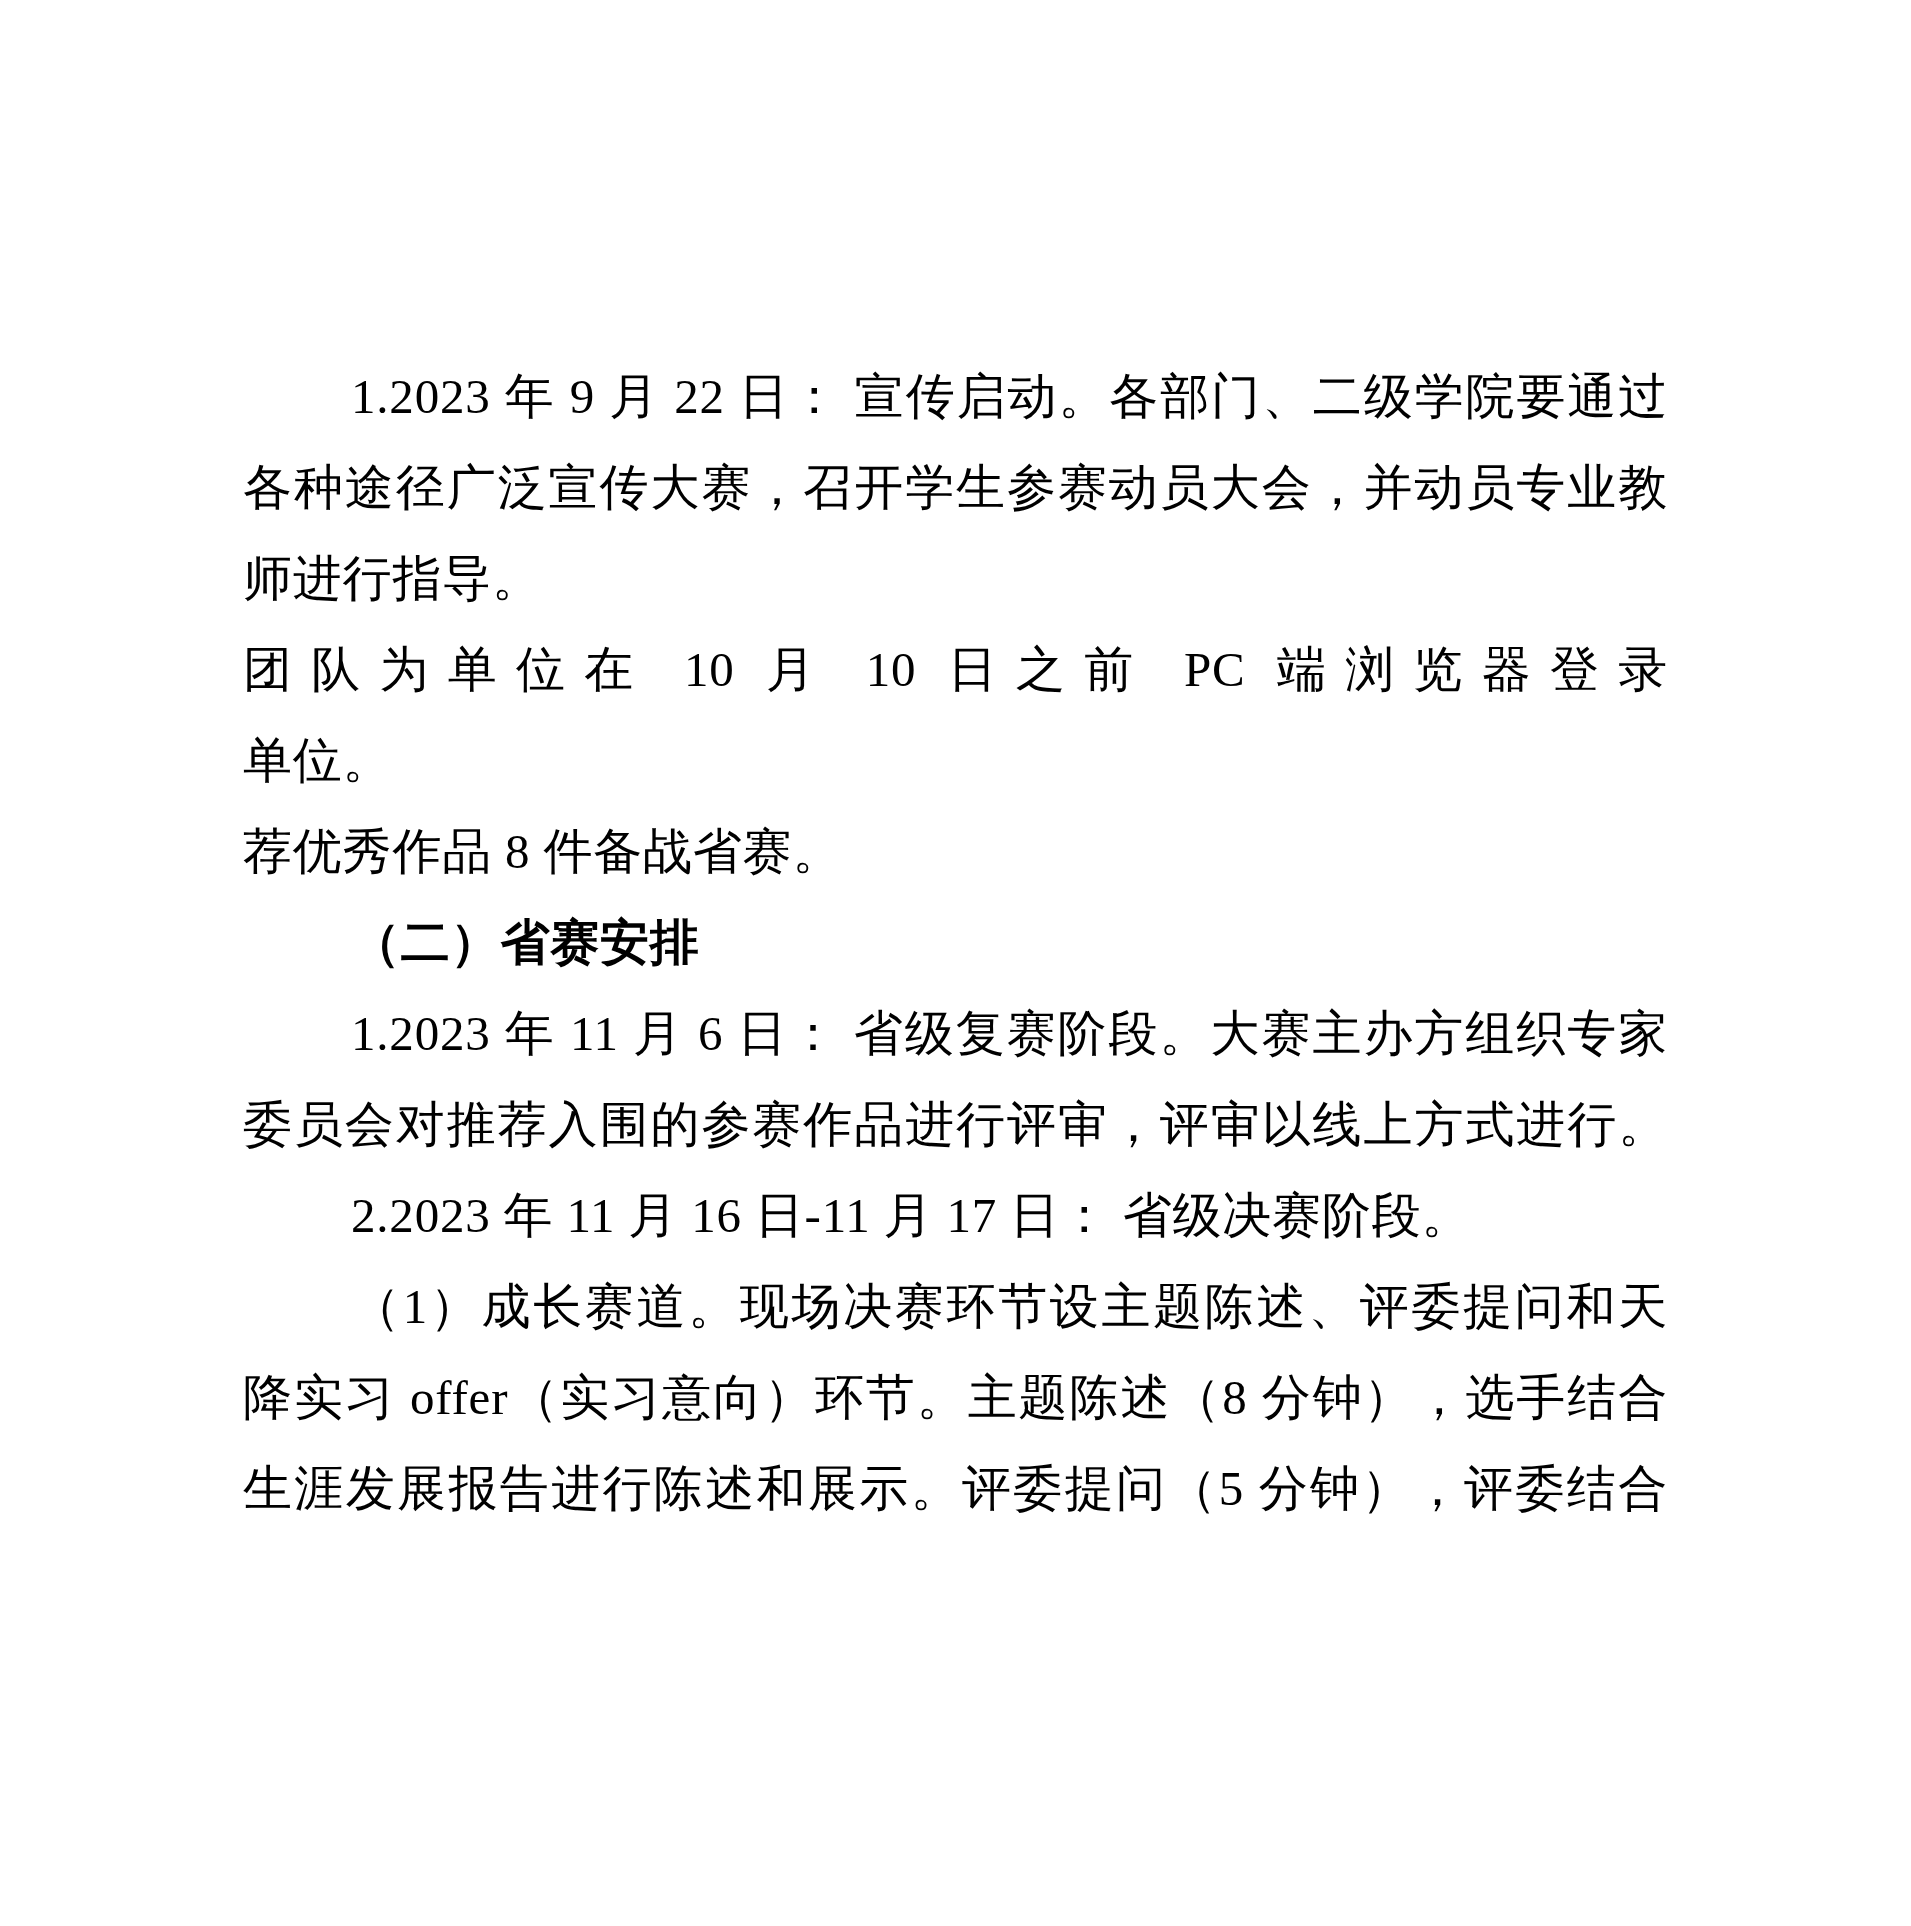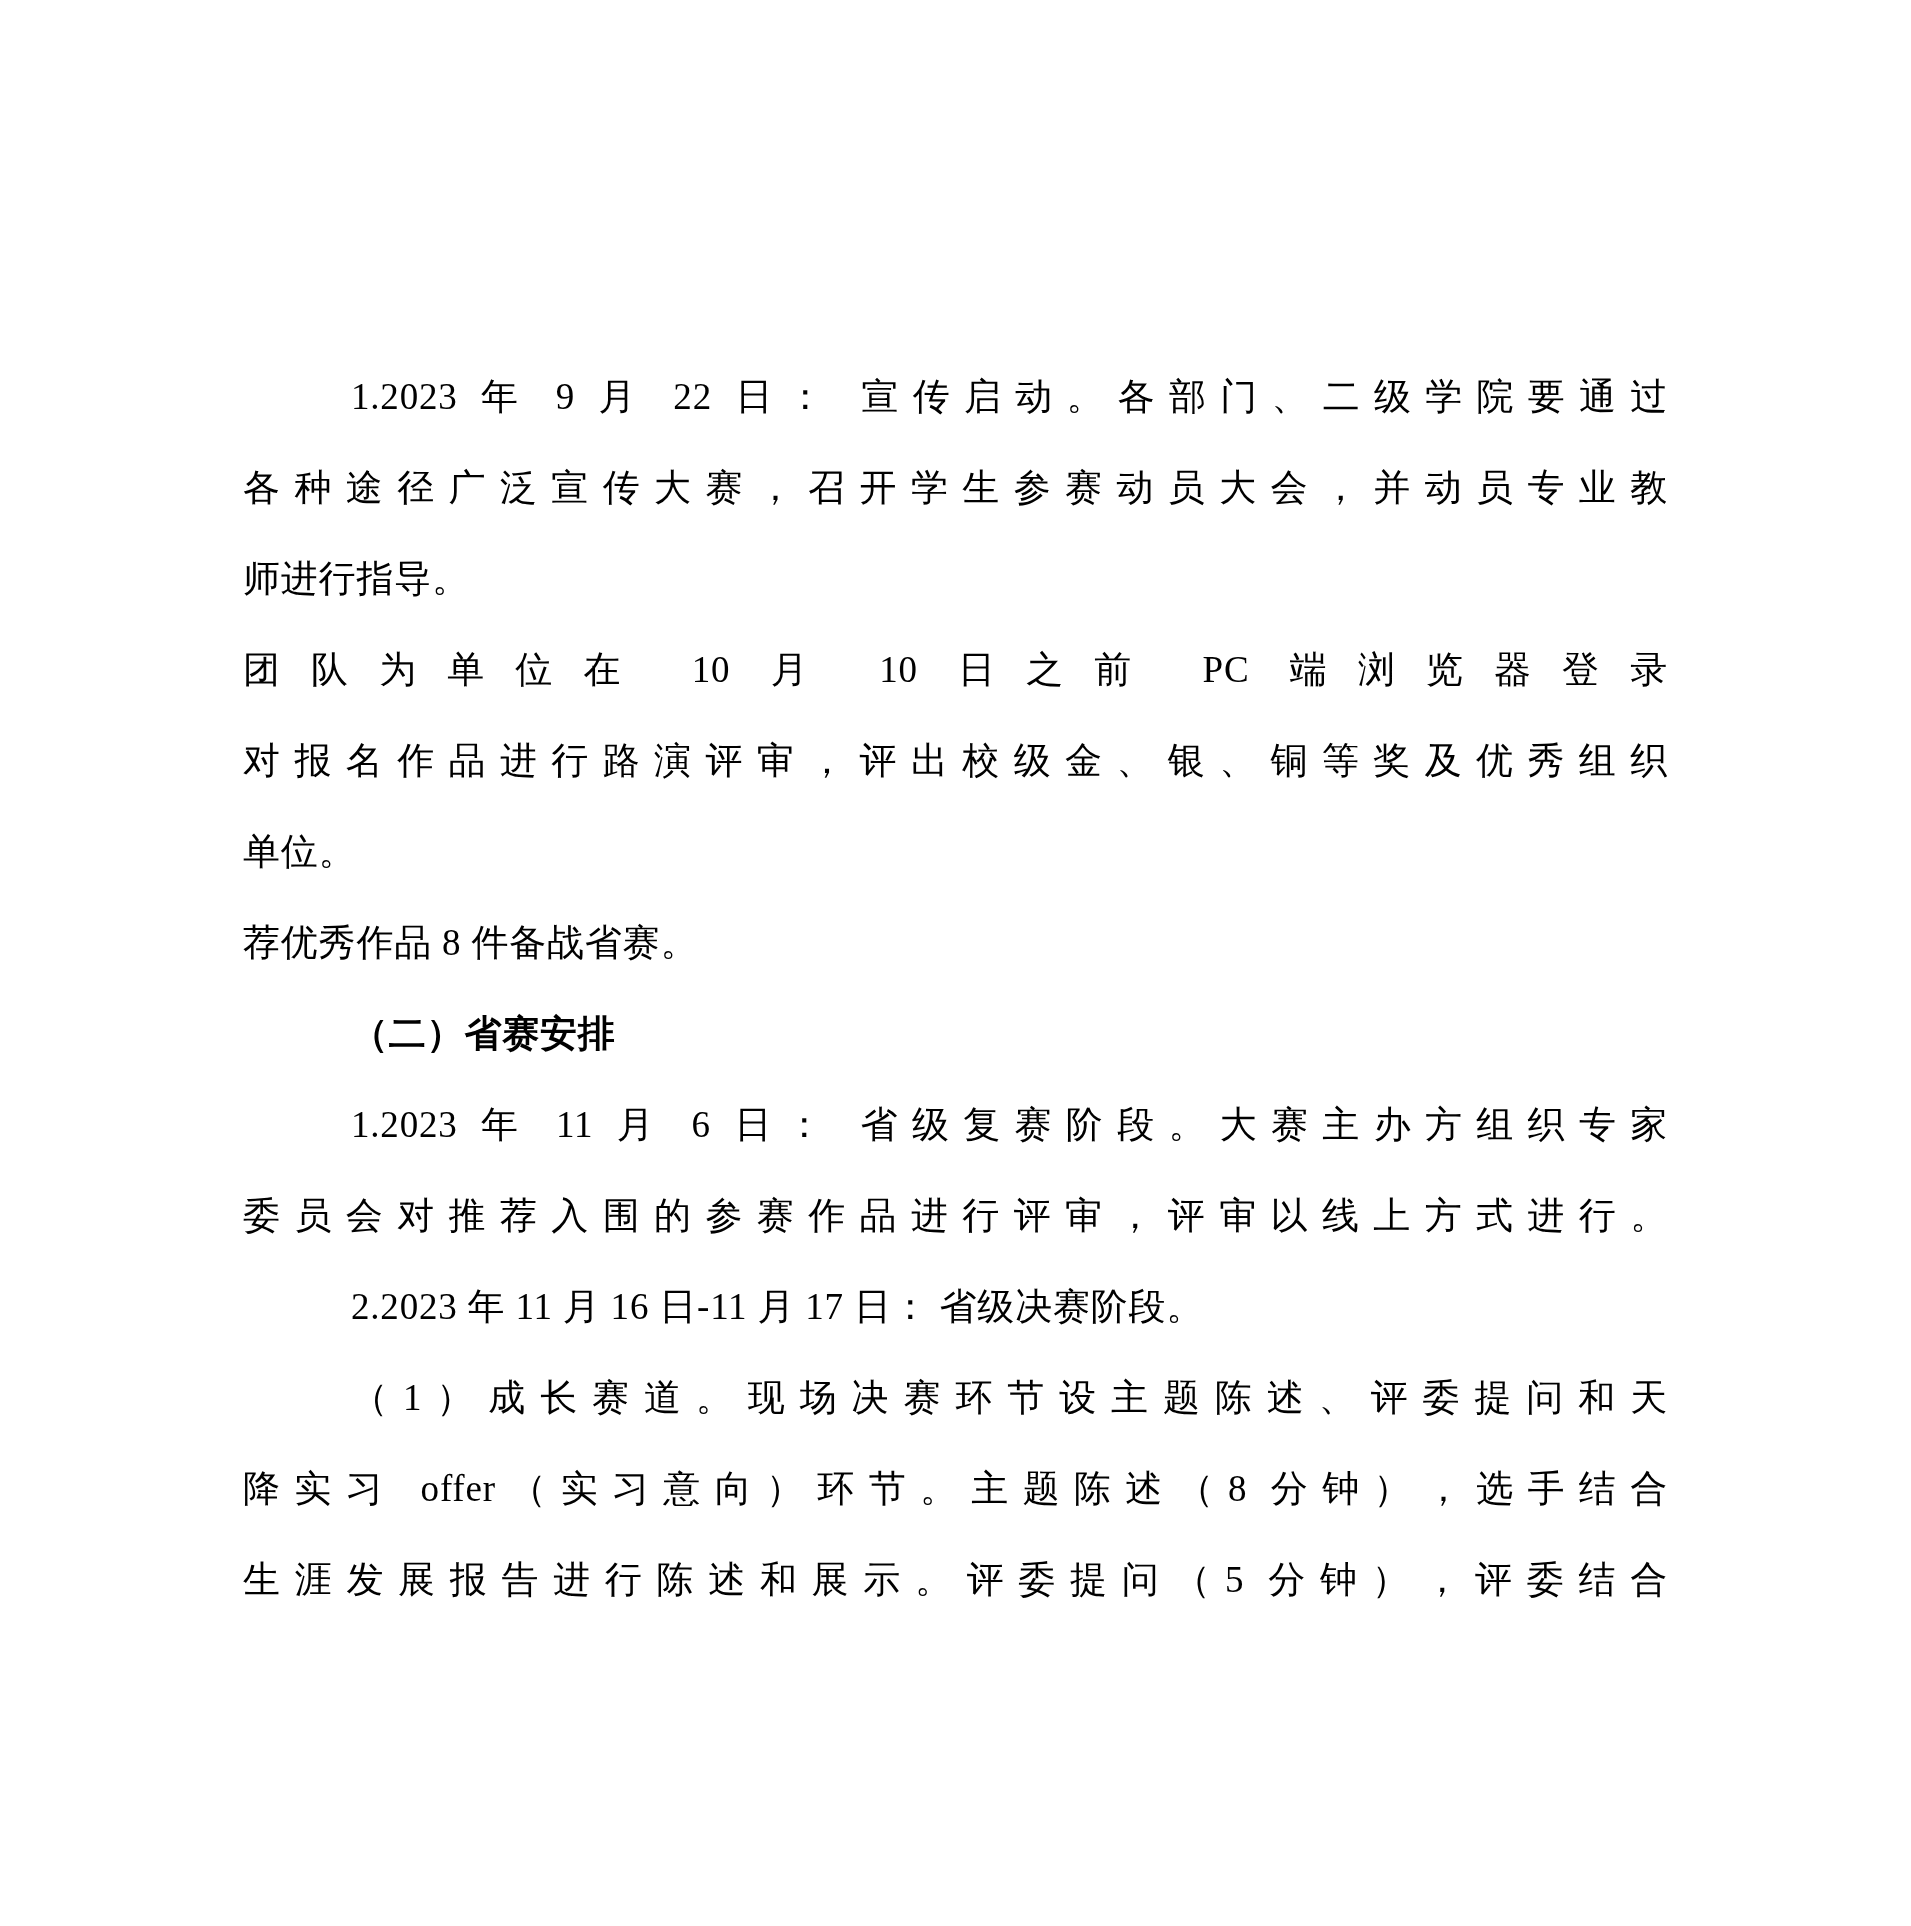--- a/index.html
+++ b/index.html
@@ -18,21 +18,21 @@
   }
   .body-text {
     position: absolute;
     left: 243px;
     top: 351px;
     width: 1425px;
   }
   .line {
     height: 91px;
     line-height: 91px;
-    font-size: 37px;
+    font-size: 49px;
     text-align: left;
     white-space: pre;
     letter-spacing: 0.8px;
   }
   .line.flush {
     white-space: normal;
     text-align: justify;
     text-align-last: justify;
   }
   .line.bold {
@@ -44,21 +44,20 @@
 </style>
 </head>
 <body>
 
 <div class="page">
   <div class="body-text">
       <div class="line indent flush">1.2023 年 9 月 22 日： 宣传启动。各部门、二级学院要通过</div>
       <div class="line flush">各种途径广泛宣传大赛，召开学生参赛动员大会，并动员专业教</div>
       <div class="line">师进行指导。</div>
       <div class="line flush">团队为单位在 10 月 10 日之前 PC 端浏览器登录</div>
-      <div class="line flush">对报名作品进行路演评审，评出校级金、银、铜等奖及优秀组织</div>
       <div class="line">单位。</div>
       <div class="line">荐优秀作品 8 件备战省赛。</div>
       <div class="line indent bold">（二）省赛安排</div>
       <div class="line indent flush">1.2023 年 11 月 6 日： 省级复赛阶段。大赛主办方组织专家</div>
       <div class="line flush">委员会对推荐入围的参赛作品进行评审，评审以线上方式进行。</div>
       <div class="line indent">2.2023 年 11 月 16 日-11 月 17 日： 省级决赛阶段。</div>
       <div class="line indent flush">（1）成长赛道。现场决赛环节设主题陈述、评委提问和天</div>
       <div class="line flush">降实习 offer（实习意向）环节。主题陈述（8 分钟），选手结合</div>
       <div class="line flush">生涯发展报告进行陈述和展示。评委提问（5 分钟），评委结合</div>
     </div>

